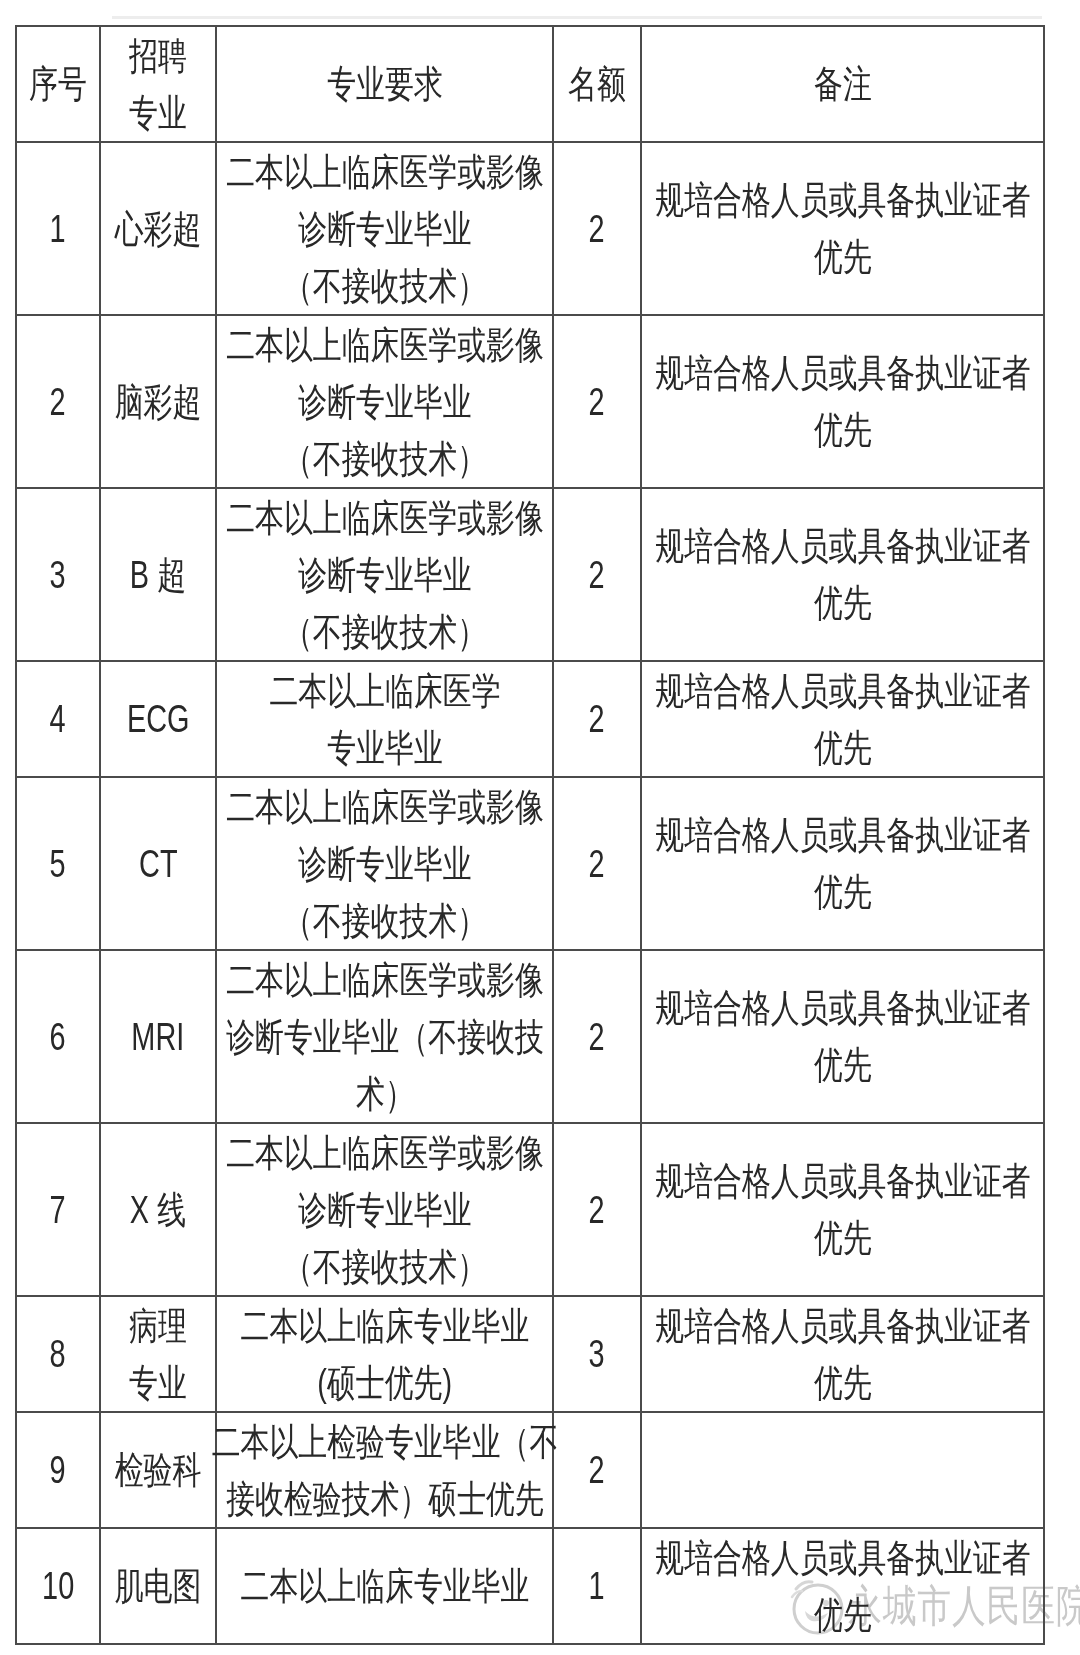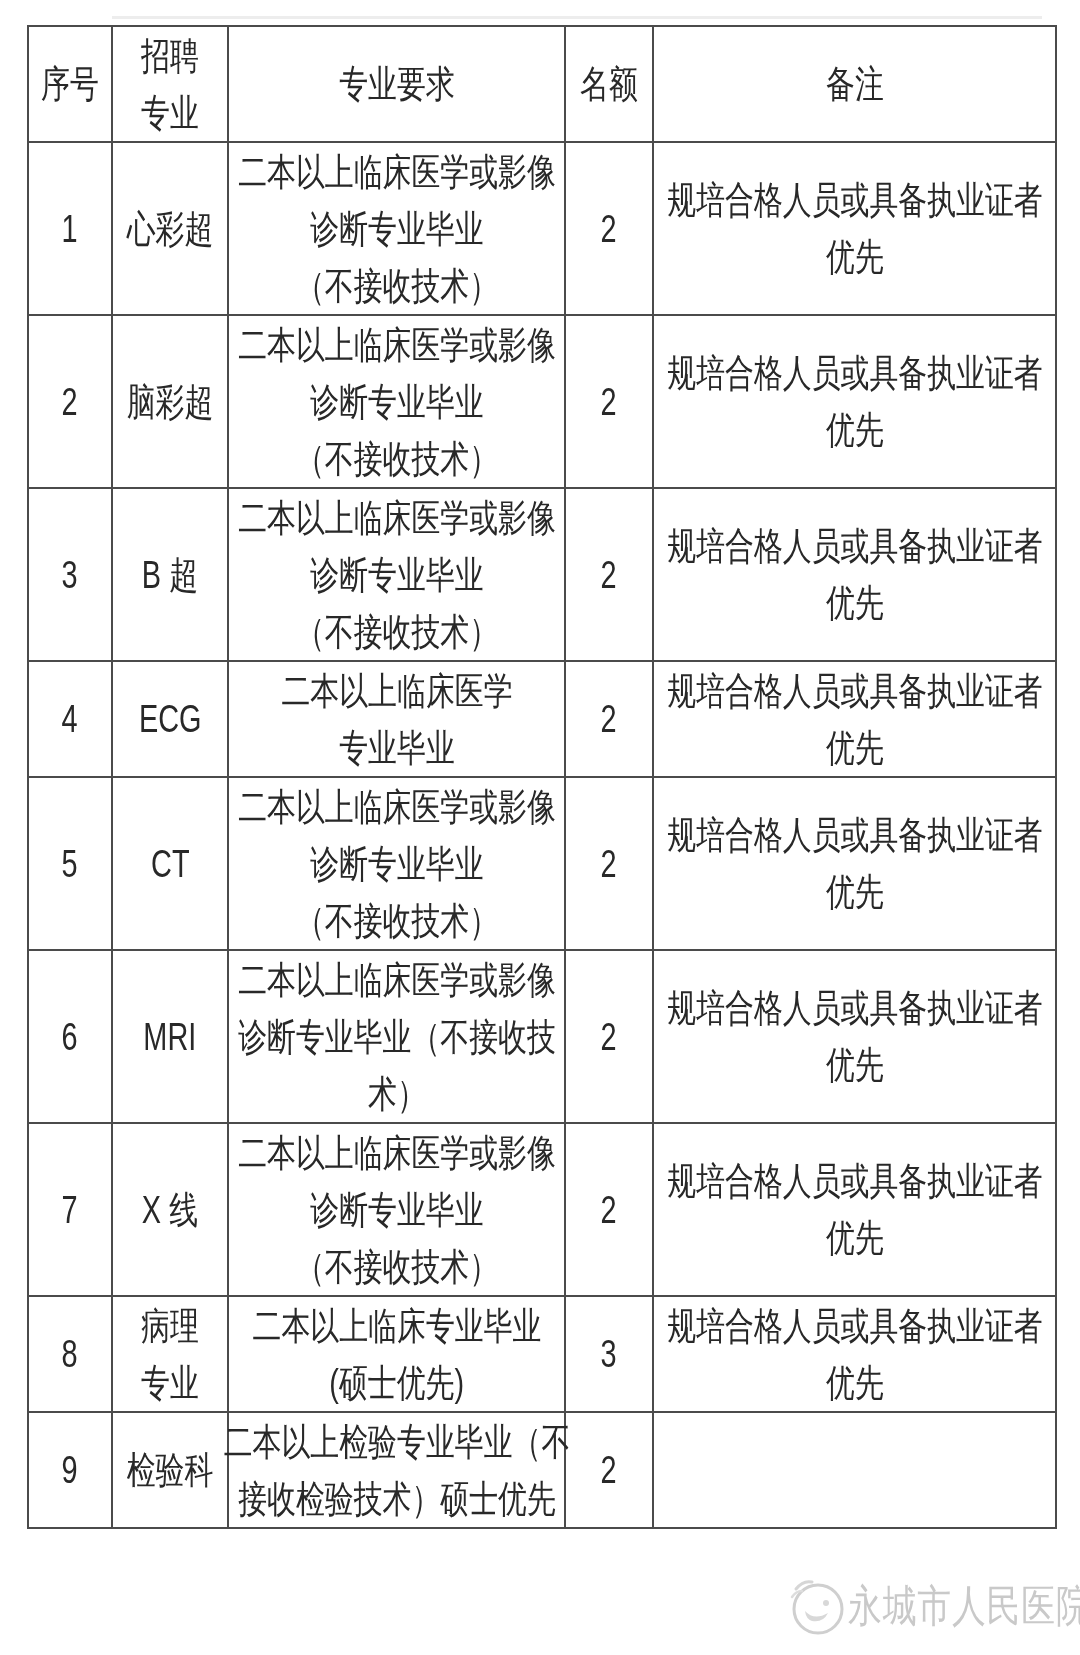--- a/index.html
+++ b/index.html
@@ -12,21 +12,21 @@
   }
   .page { position: absolute; inset: 0; background: #ffffff; }
 
   
   .top-artifact {
     position: absolute; left: 112px; top: 16px;
     width: 930px; height: 3px;
     background: #ededed;
   }
 
-  .table-wrap { position: absolute; left: 27px; top: 25px; z-index: 1; }
+  .table-wrap { position: absolute; left: 15px; top: 25px; z-index: 1; }
 
   table.recruit {
     border-collapse: collapse;
     table-layout: fixed;
     width: 1028px;
     background: transparent;
   }
   td.cell {
     border: 2px solid #4b4b4b;
     padding: 0;
@@ -432,17 +432,47 @@
                 <span class="sx">接收检验技术）硕士优先</span>
               </div>
             </td>
             <td class="cell">
               <div class="line">
                 <span class="sx">2</span>
               </div>
             </td>
             <td class="cell"></td>
           </tr>
+          <tr>
+            <td class="cell">
+              <div class="line">
+                <span class="sx">10</span>
+              </div>
+            </td>
+            <td class="cell">
+              <div class="line">
+                <span class="sx">肌电图</span>
+              </div>
+            </td>
+            <td class="cell">
+              <div class="line">
+                <span class="sx">二本以上临床专业毕业</span>
+              </div>
+            </td>
+            <td class="cell">
+              <div class="line">
+                <span class="sx">1</span>
+              </div>
+            </td>
+            <td class="cell">
+              <div class="line">
+                <span class="sx">规培合格人员或具备执业证者</span>
+              </div>
+              <div class="line">
+                <span class="sx">优先</span>
+              </div>
+            </td>
+          </tr>
         </tbody>
     </table>
   </div>
 
 </div>
 
 </body></html>

